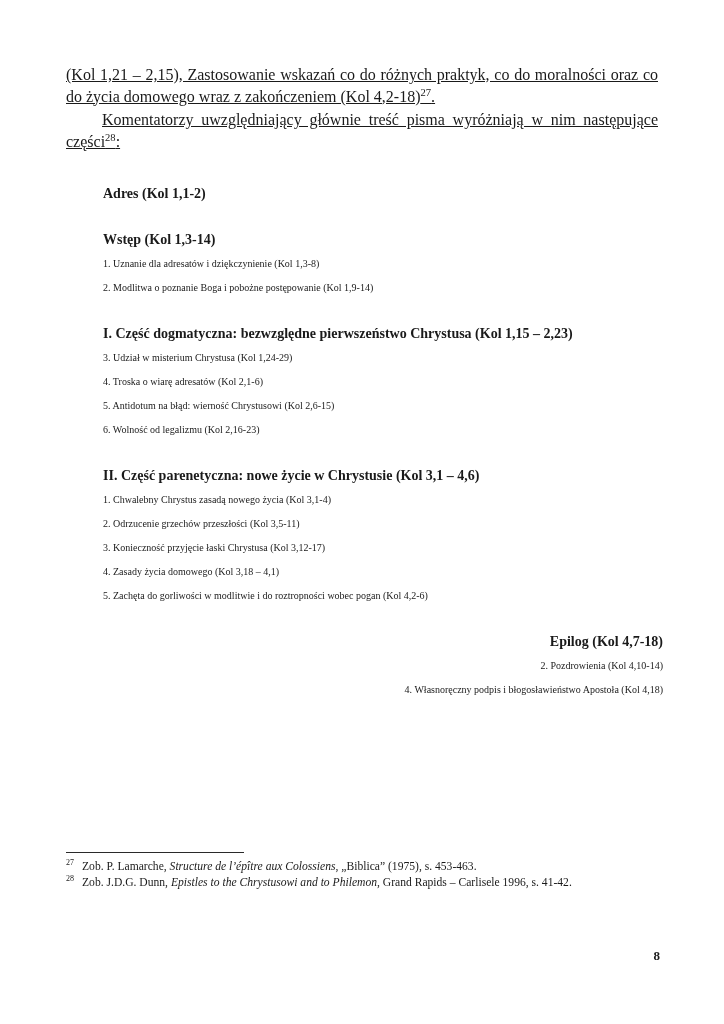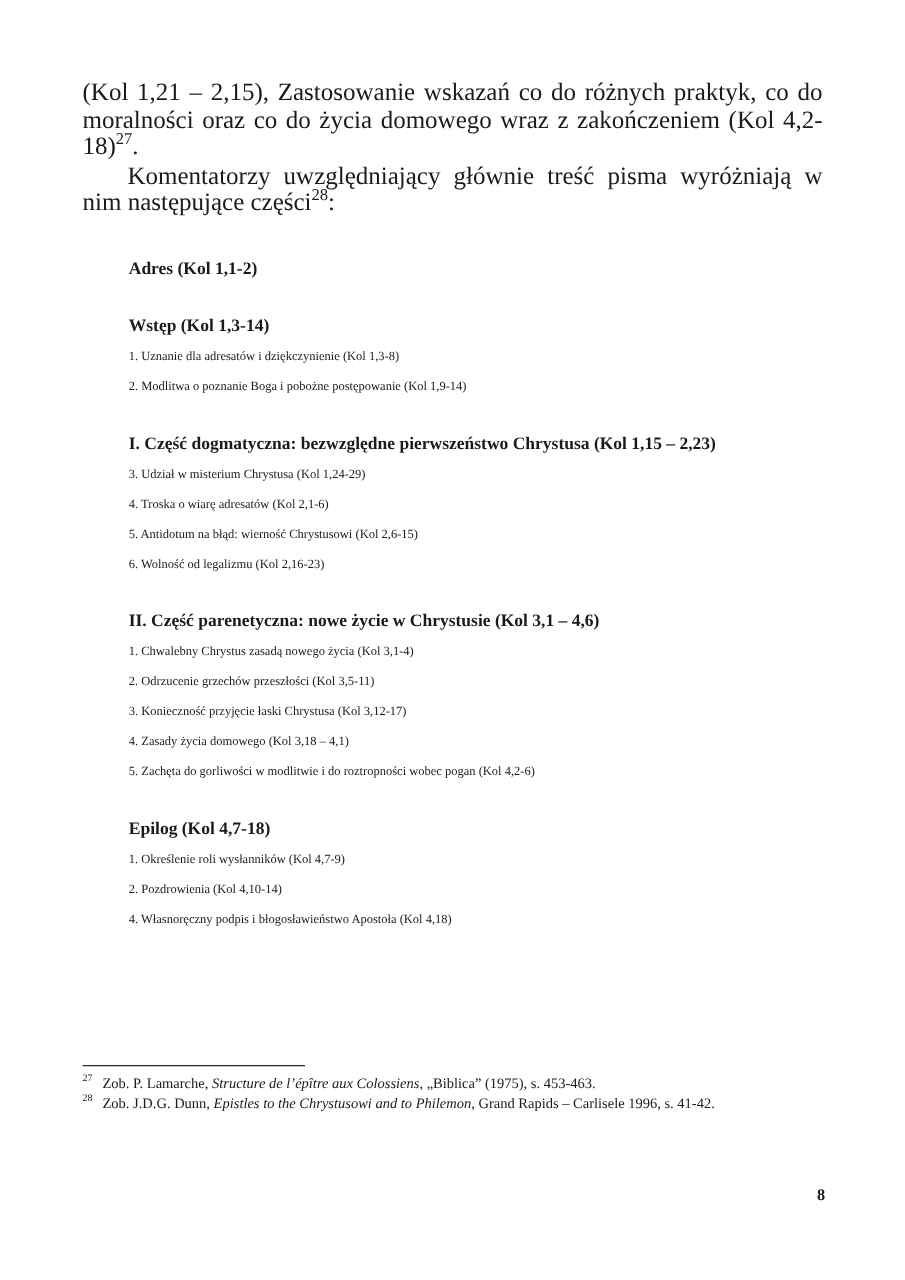--- a/index.html
+++ b/index.html
@@ -20,45 +20,47 @@
     height: 1024px;
     box-sizing: border-box;
   }
   .content {
     position: absolute;
     left: 66px;
     top: 64px;
     width: 592px;
   }
   .body-para {
-    font-size: 20px;
+    font-size: 16px;
     line-height: 21.5px;
     text-align: justify;
     margin: 0 0 0 0;
     hyphens: manual;
+    text-decoration: underline;
   }
   .body-para.indent {
     text-indent: 36px;
     margin-top: 2px;
   }
   sup {
     font-size: 0.66em;
     vertical-align: super;
     line-height: 0;
   }
   .outline {
     margin-top: 30px;
     margin-left: 37px;
     width: 560px;
   }
   .outline-section {
     margin-bottom: 22px;
   }
   .outline-section:last-child {
     margin-bottom: 0;
+    text-align: right;
   }
   .sec-head {
     font-weight: bold;
     font-size: 14px;
     line-height: 24px;
     white-space: nowrap;
   }
   .sec-item {
     font-size: 10px;
     line-height: 24px;
@@ -142,21 +144,20 @@
         <div class="sec-head">II. Część parenetyczna: nowe życie w Chrystusie (Kol 3,1 – 4,6)</div>
         <div class="sec-item">1. Chwalebny Chrystus zasadą nowego życia (Kol 3,1-4)</div>
         <div class="sec-item">2. Odrzucenie grzechów przeszłości (Kol 3,5-11)</div>
         <div class="sec-item">3. Konieczność przyjęcie łaski Chrystusa (Kol 3,12-17)</div>
         <div class="sec-item">4. Zasady życia domowego (Kol 3,18 – 4,1)</div>
         <div class="sec-item">5. Zachęta do gorliwości w modlitwie i do roztropności wobec pogan (Kol 4,2-6)</div>
       </div>
 
       <div class="outline-section">
         <div class="sec-head">Epilog (Kol 4,7-18)</div>
-        <div class="sec-item">1. Określenie roli wysłanników (Kol 4,7-9)</div>
         <div class="sec-item">2. Pozdrowienia (Kol 4,10-14)</div>
         <div class="sec-item">4. Własnoręczny podpis i błogosławieństwo Apostoła (Kol 4,18)</div>
       </div>
 
     </div>
   </div>
 
   <div class="footnotes">
     <div class="fn-rule"></div>
 

